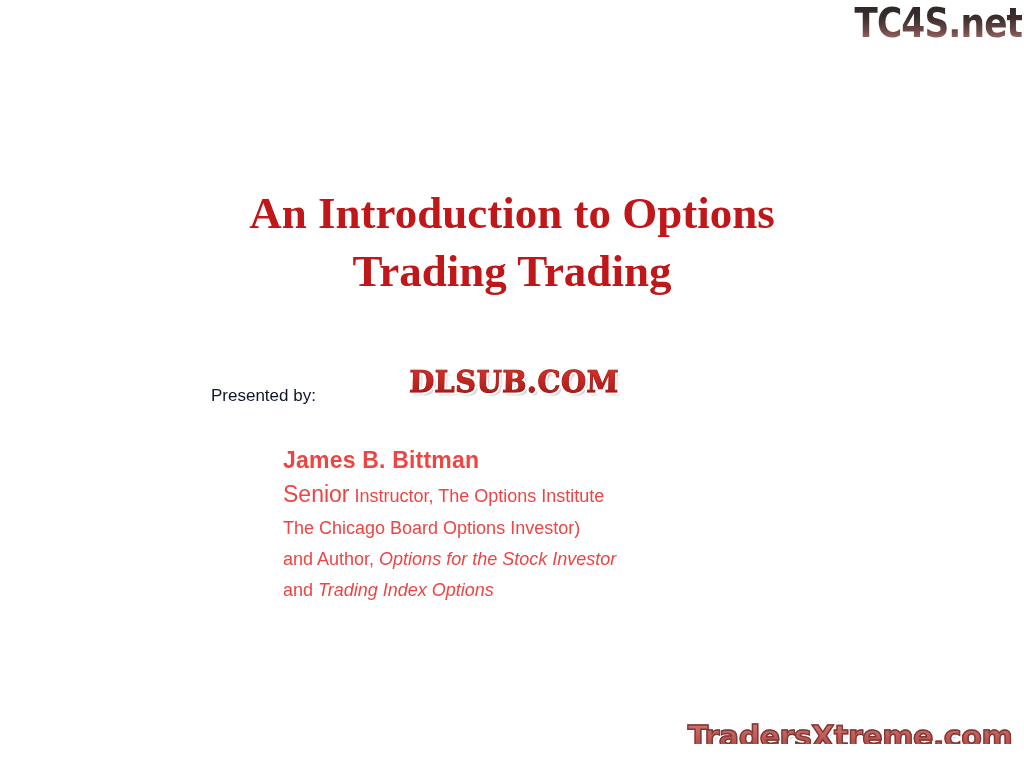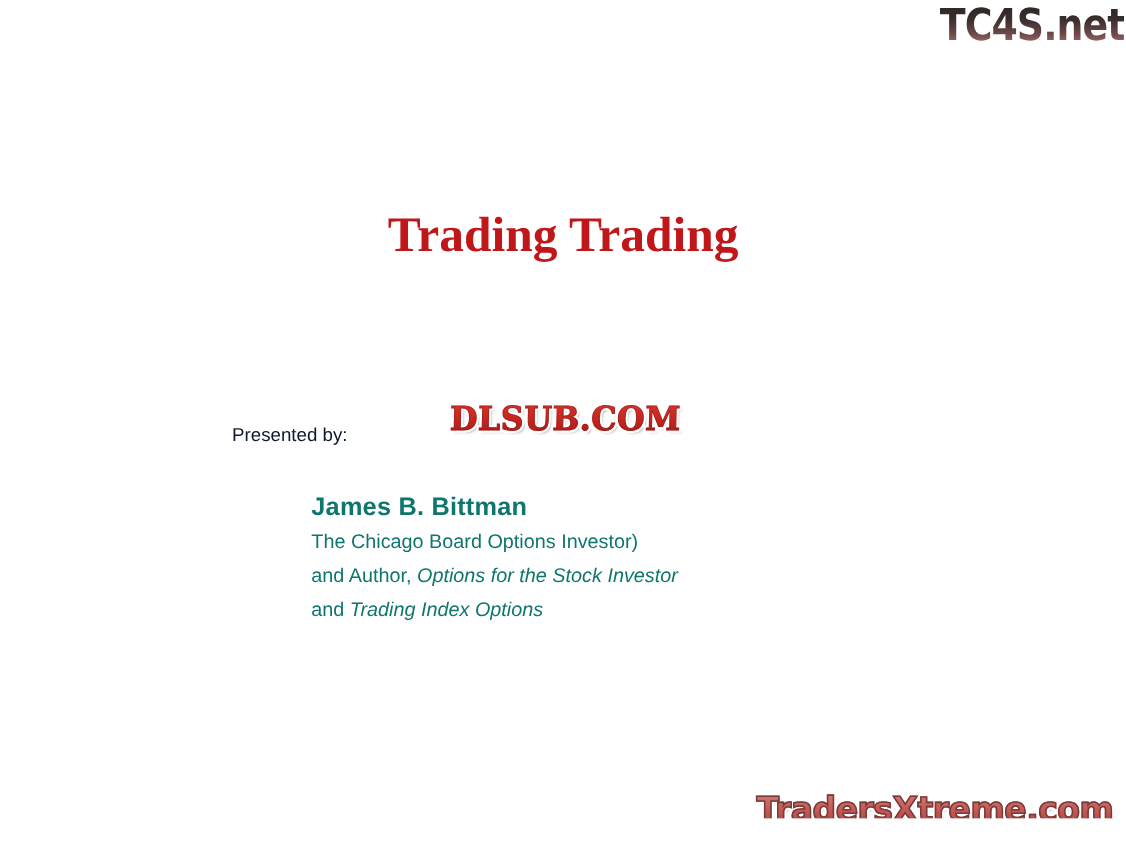--- a/index.html
+++ b/index.html
@@ -118,21 +118,21 @@
     color: transparent;
     -webkit-text-fill-color: transparent;
     -webkit-text-stroke: 1px rgba(120,20,16,0.35);
   }
 
   
   .presenter {
     position: absolute;
     left: 283px;
     top: 444px;
-    color: #0f766e;
+    color: #ef4444;
     font-family: "Liberation Sans", sans-serif;
   }
   .presenter .name {
     font-size: 23px;
     font-weight: 700;
     line-height: 33px;
     letter-spacing: 0.2px;
     white-space: nowrap;
   }
   .presenter .role {
@@ -198,34 +198,38 @@
   }
 </style>
 </head>
 <body>
 
 <div id="slide">
 
   <div class="wm-tc4s">TC4S.net</div>
 
   <div class="title">
+    <span class="tline">An Introduction to Options</span>
     <span class="tline">Trading Trading</span>
   </div>
 
   <div class="presented">Presented by:</div>
 
   <div class="wm-dlsub">
     <div class="dl-text dl-shadow">DLSUB.COM</div>
     <div class="dl-text dl-outline">DLSUB.COM</div>
     <div class="dl-text dl-fill">DLSUB.COM</div>
   </div>
 
   <div class="presenter">
     <div class="name">James B. Bittman</div>
 
+    <div class="role">
+      <span>Senior</span><span class="small"> Instructor, The Options Institute</span>
+    </div>
 
 
     <div class="line">The Chicago Board Options Investor)</div>
 
     <div class="line">
       <span>and Author, </span><span class="ital">Options for the Stock Investor</span>
     </div>
 
     <div class="line">
       <span>and </span><span class="ital">Trading Index Options</span>

